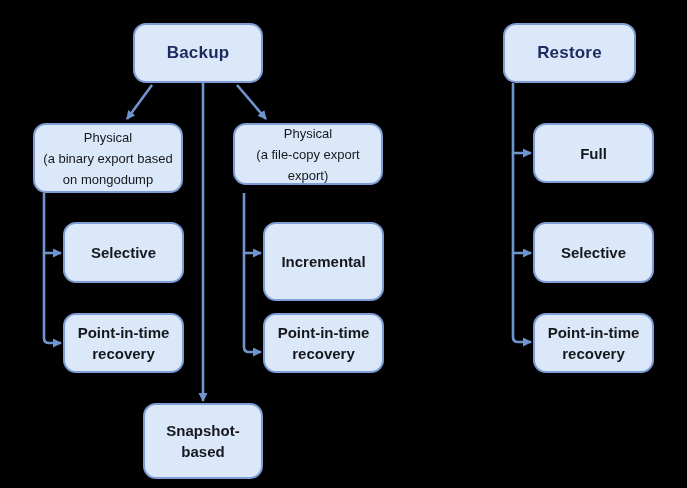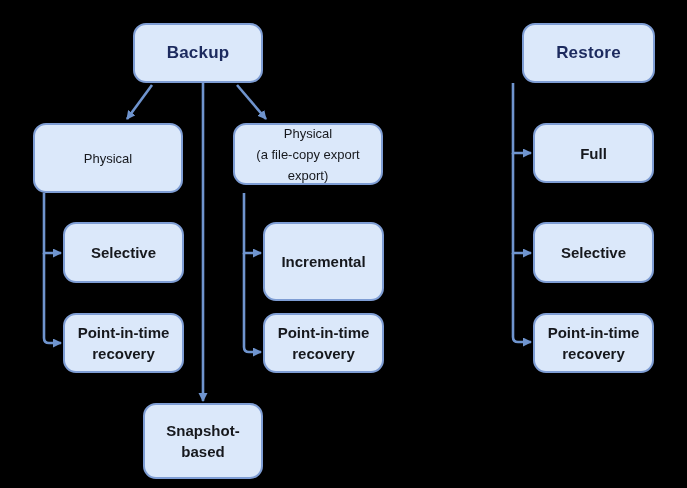--- a/index.html
+++ b/index.html
@@ -63,26 +63,28 @@
     <path class="edge" d="M244,253 L244,347 Q244,352 249,352 L261,352" marker-end="url(#ah)"></path>
 
     <path class="edge" d="M513,83 L513,153 L531,153" marker-end="url(#ah)"></path>
     <path class="edge" d="M513,153 L513,253 L531,253" marker-end="url(#ah)"></path>
     <path class="edge" d="M513,253 L513,337 Q513,342 518,342 L531,342" marker-end="url(#ah)"></path>
   </svg>
 
   <div class="node header" style="left:133px;top:23px;width:130px;height:60px">
     <span>Backup</span>
   </div>
-  <div class="node header" style="left:522px;top:23px;width:133px;height:60px">
+  <div class="node header" style="left:503px;top:23px;width:133px;height:60px">
     <span>Restore</span>
   </div>
 
   <div class="node small" style="left:33px;top:123px;width:150px;height:70px">
     <span>Physical</span>
+    <span>(a binary export based</span>
+    <span>on mongodump</span>
   </div>
   <div class="node label" style="left:63px;top:222px;width:121px;height:61px">
     <span>Selective</span>
   </div>
   <div class="node label" style="left:63px;top:313px;width:121px;height:60px">
     <span>Point-in-time</span>
     <span>recovery</span>
   </div>
 
   <div class="node small" style="left:233px;top:123px;width:150px;height:62px">

